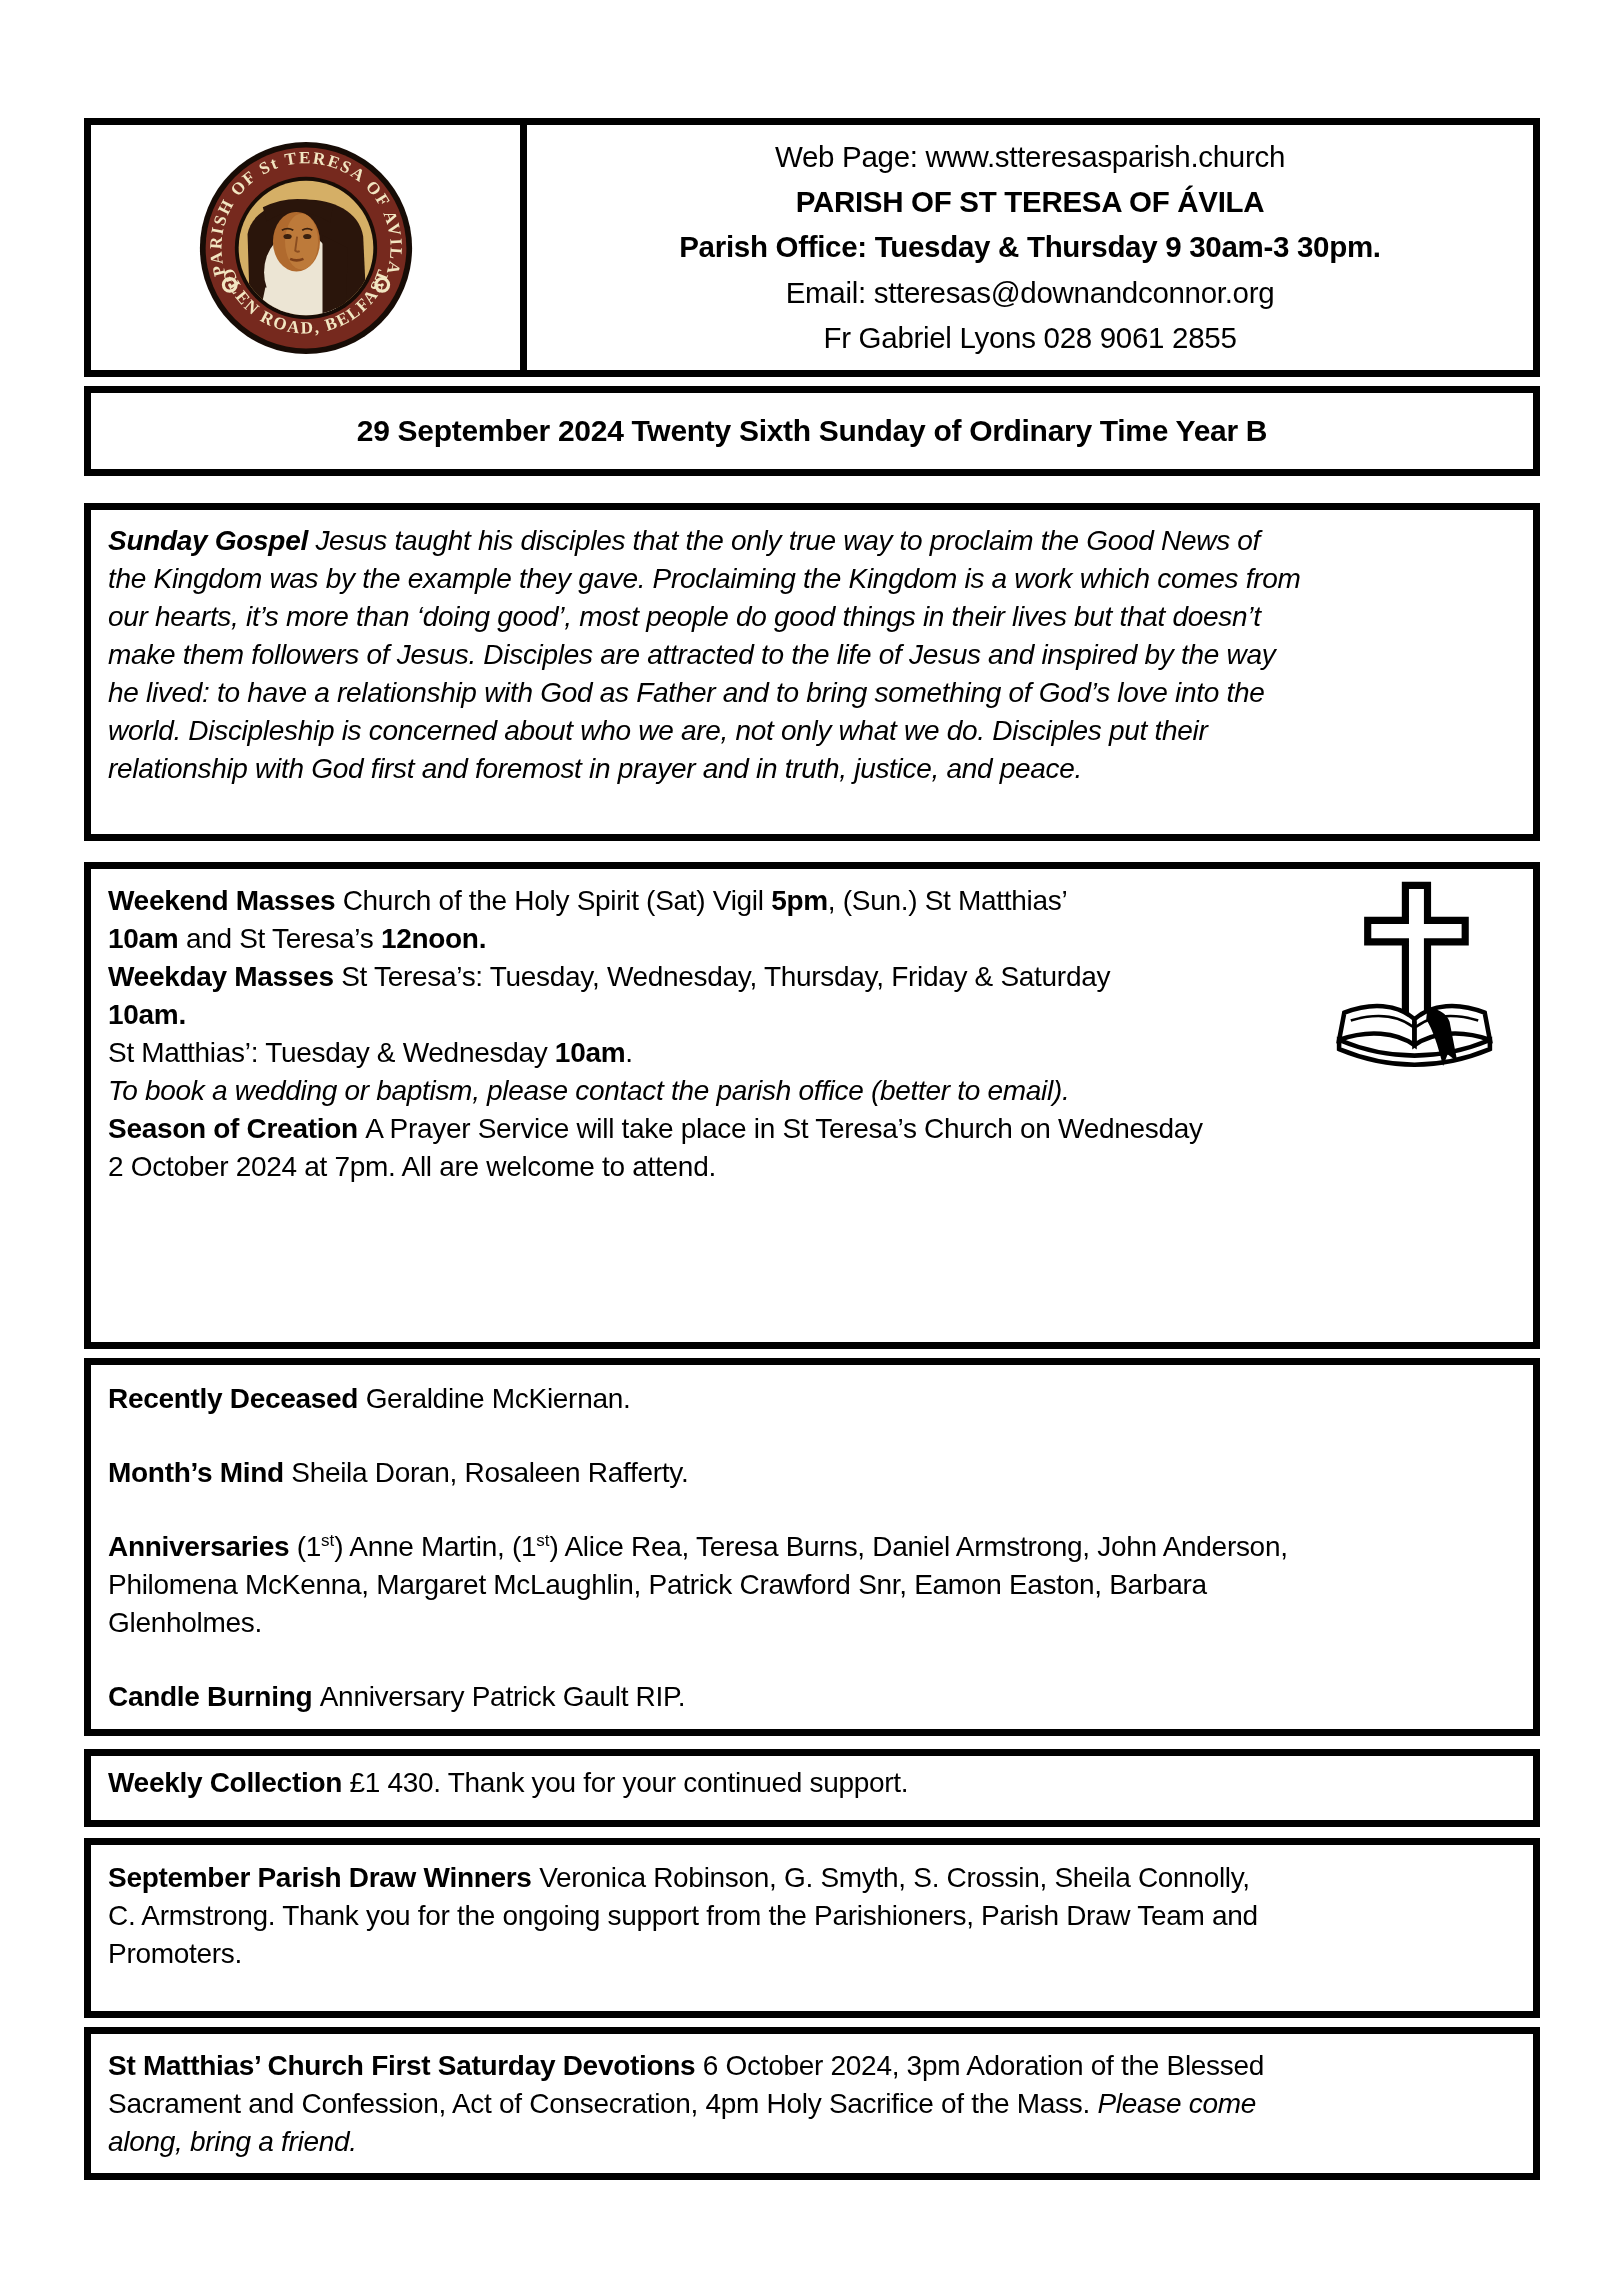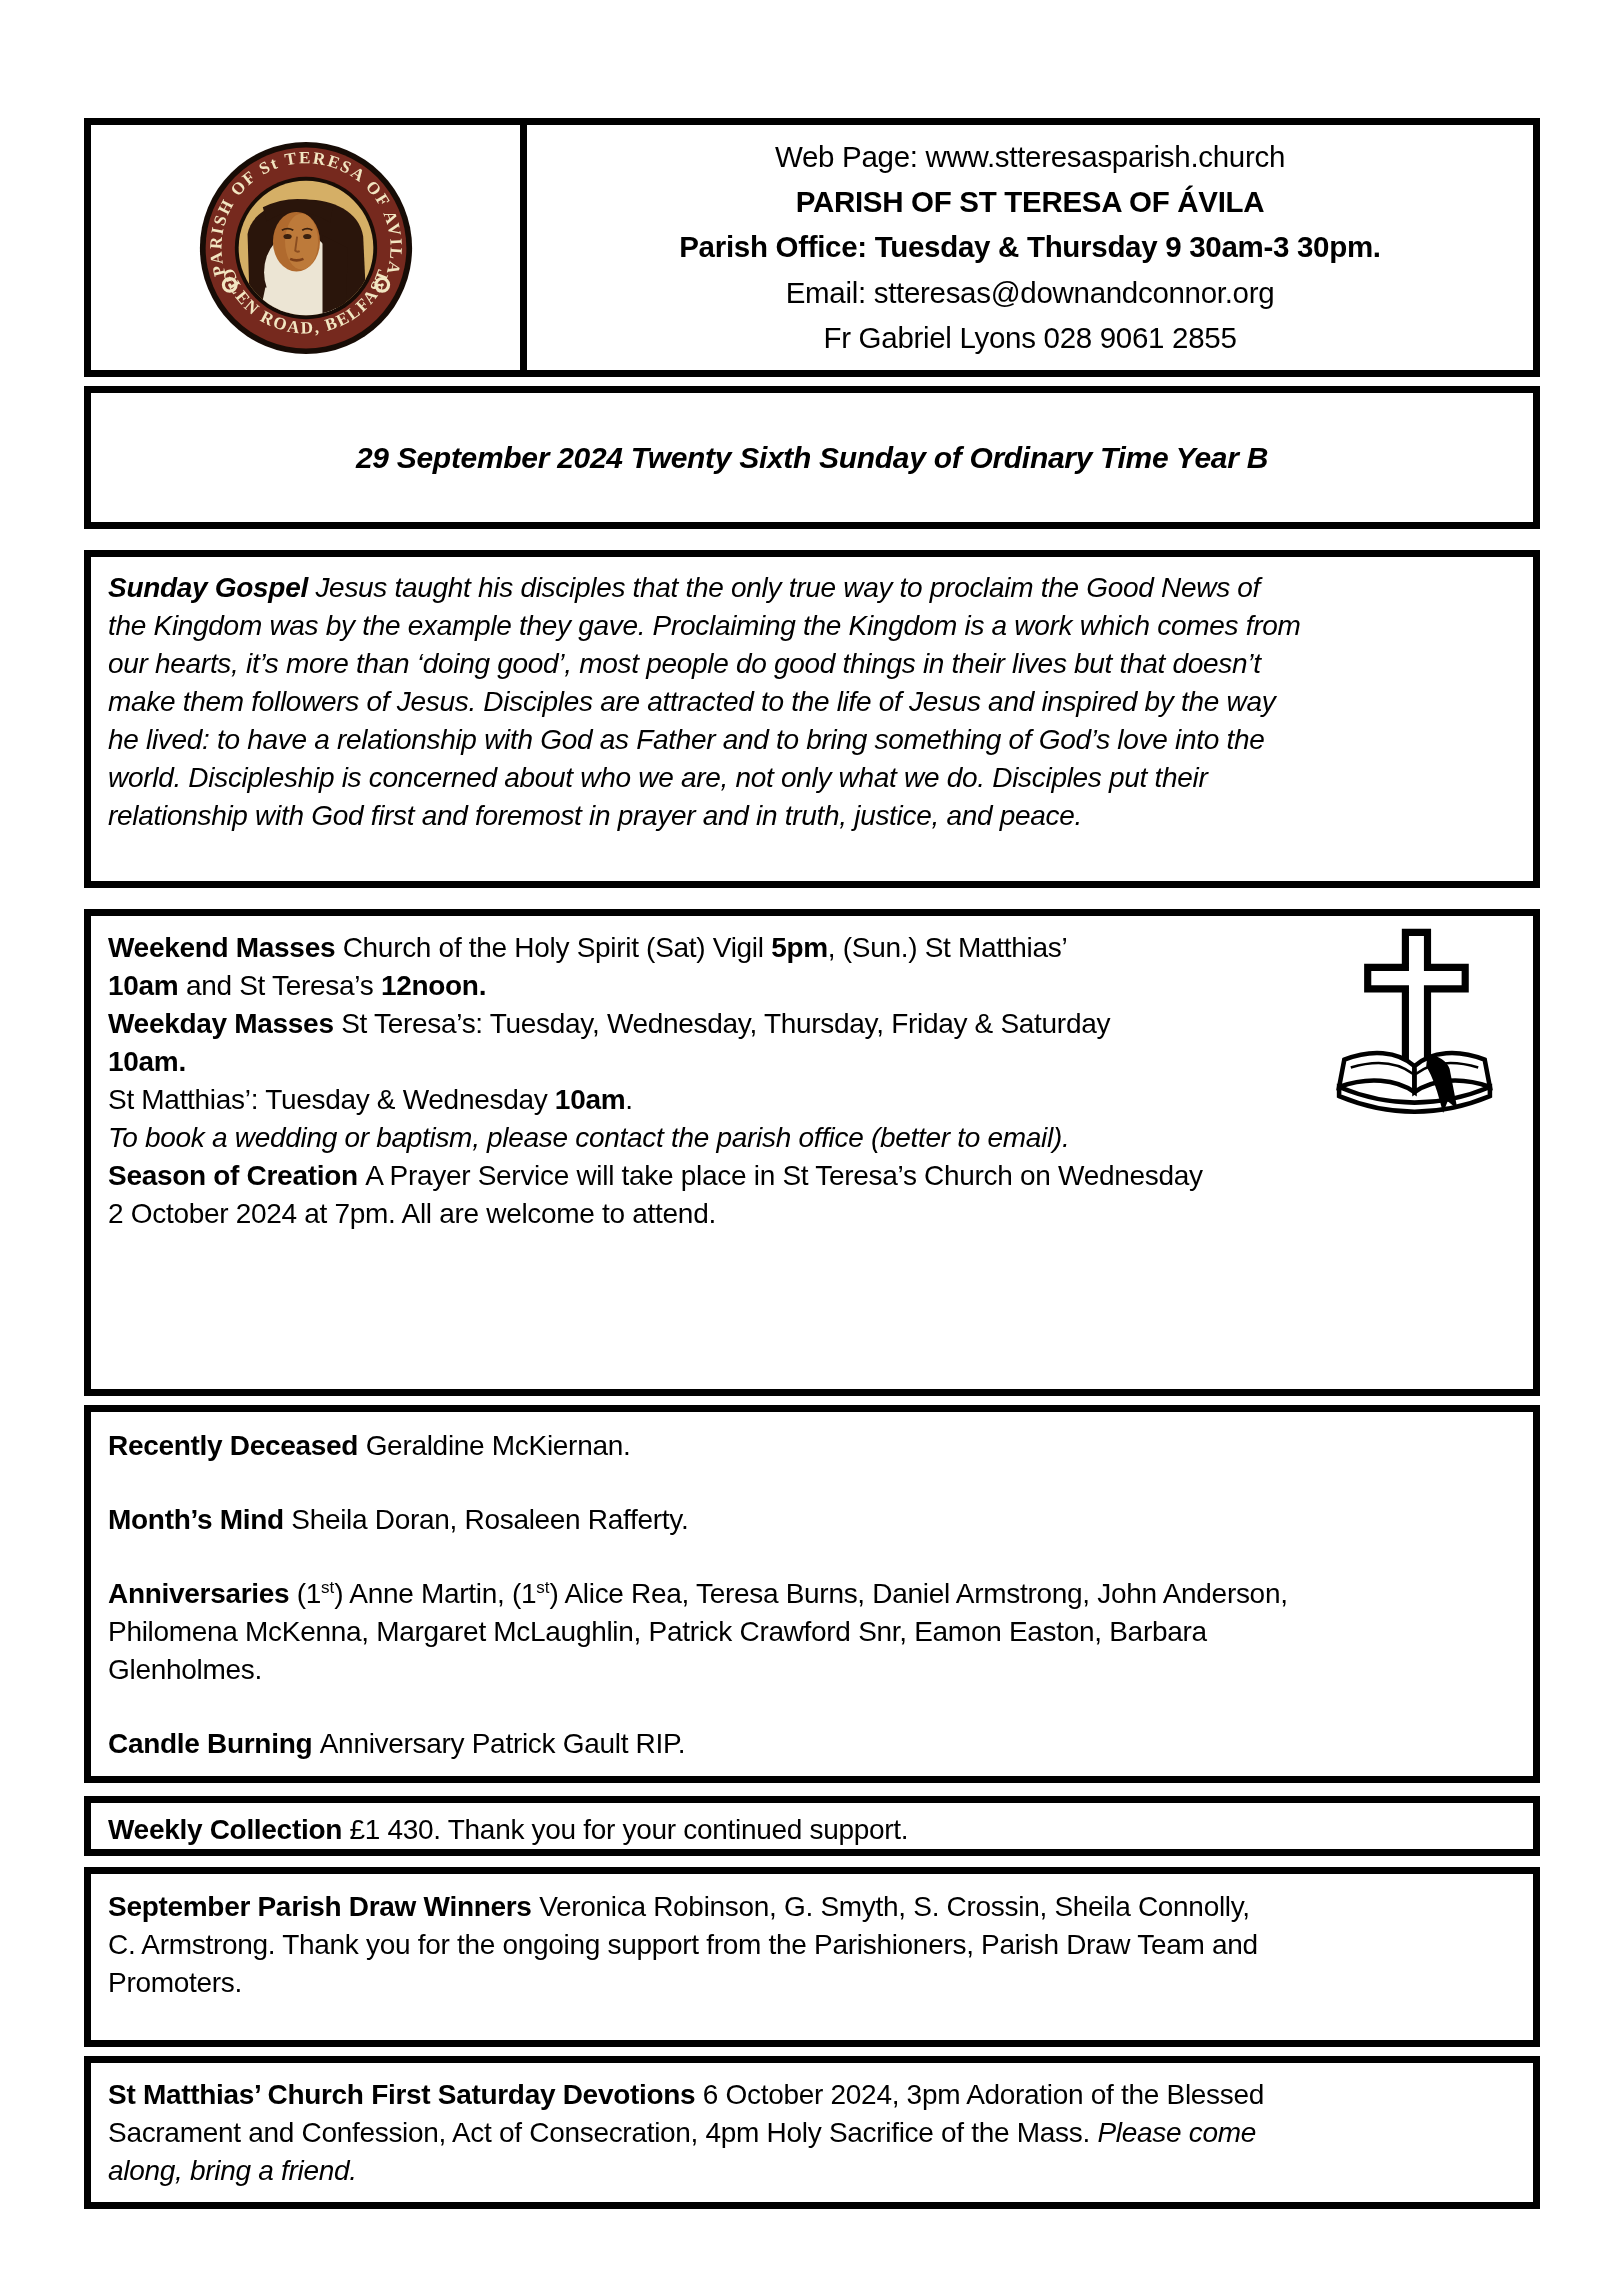--- a/index.html
+++ b/index.html
@@ -13,33 +13,33 @@
   .b{font-weight:bold;}
   .i{font-style:italic;}
   sup{font-size:17px;line-height:0;vertical-align:super;letter-spacing:0;}
   
   .header-box{height:259px;margin-bottom:9.2px;display:flex;}
   .logo-cell{width:429px;border-right:7.9px solid #000;display:flex;align-items:center;justify-content:center;}
   .info-cell{flex:1;display:flex;flex-direction:column;justify-content:space-around;text-align:center;padding:9.2px 6.5px;}
   .hl{font-size:29.5px;line-height:38px;letter-spacing:-0.3px;}
   .arc-text{font-family:"Liberation Serif",serif;font-weight:bold;font-size:27px;letter-spacing:3px;fill:#f2e6c2;}
   
-  .date-box{height:143px;margin-bottom:21px;display:flex;align-items:center;justify-content:center;font-style:italic;}
+  .date-box{height:90px;margin-bottom:27px;display:flex;align-items:center;justify-content:center;}
   .date-box .banner{font-size:30px;font-weight:bold;letter-spacing:-0.3px;}
   
   .gospel-box{height:338px;margin-bottom:21px;padding:11.8px 17px;}
   
   .masses-box{height:487px;margin-bottom:9.2px;padding:13px 17px;}
   .masses-box p.doc + p.doc{}
   .clipart{position:absolute;top:7.9px;right:34px;}
   
   .deceased-box{height:378px;margin-bottom:13px;padding:14.4px 17px;}
   .deceased-box p.doc + p.doc{margin-top:36px;}
   
-  .collection-box{height:60px;margin-bottom:10.5px;padding:7.9px 17px;}
+  .collection-box{height:78px;margin-bottom:10.5px;padding:7.9px 17px;}
   
   .draw-box{height:180px;margin-bottom:9.2px;padding:14.4px 17px;}
   
   .devotions-box{height:153px;padding:13px 17px;}
 </style>
 </head>
 <body>
 
 <div class="page">
 

